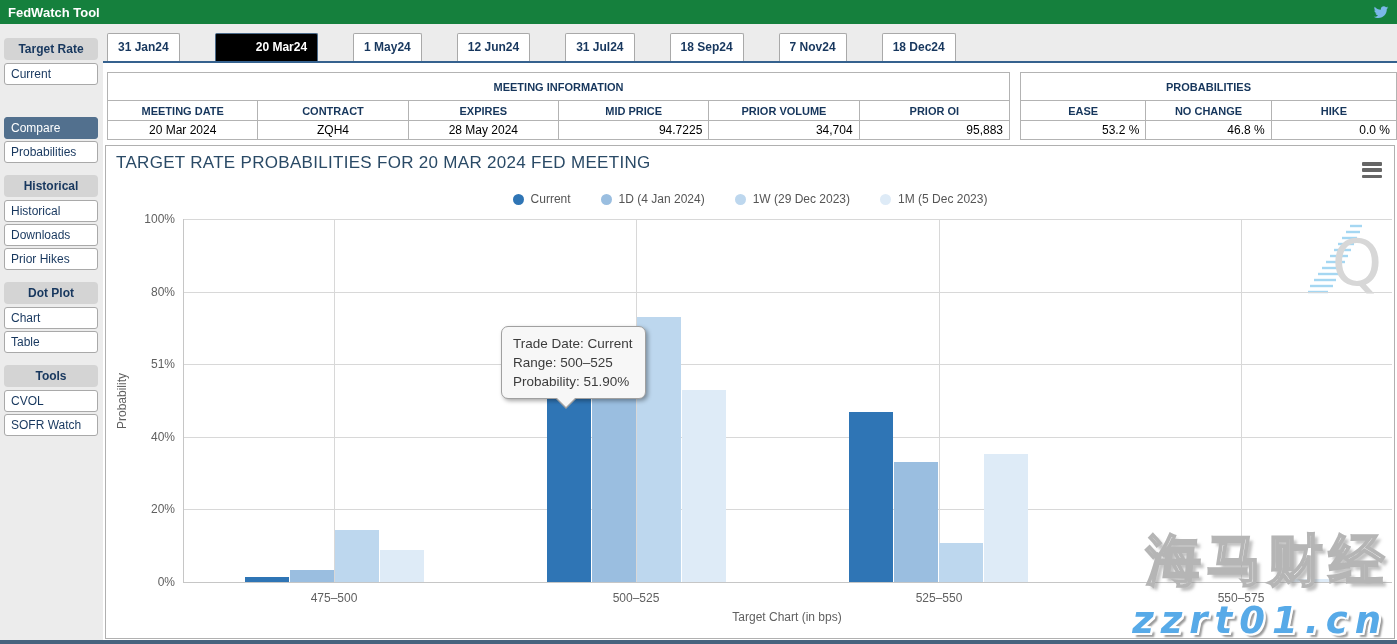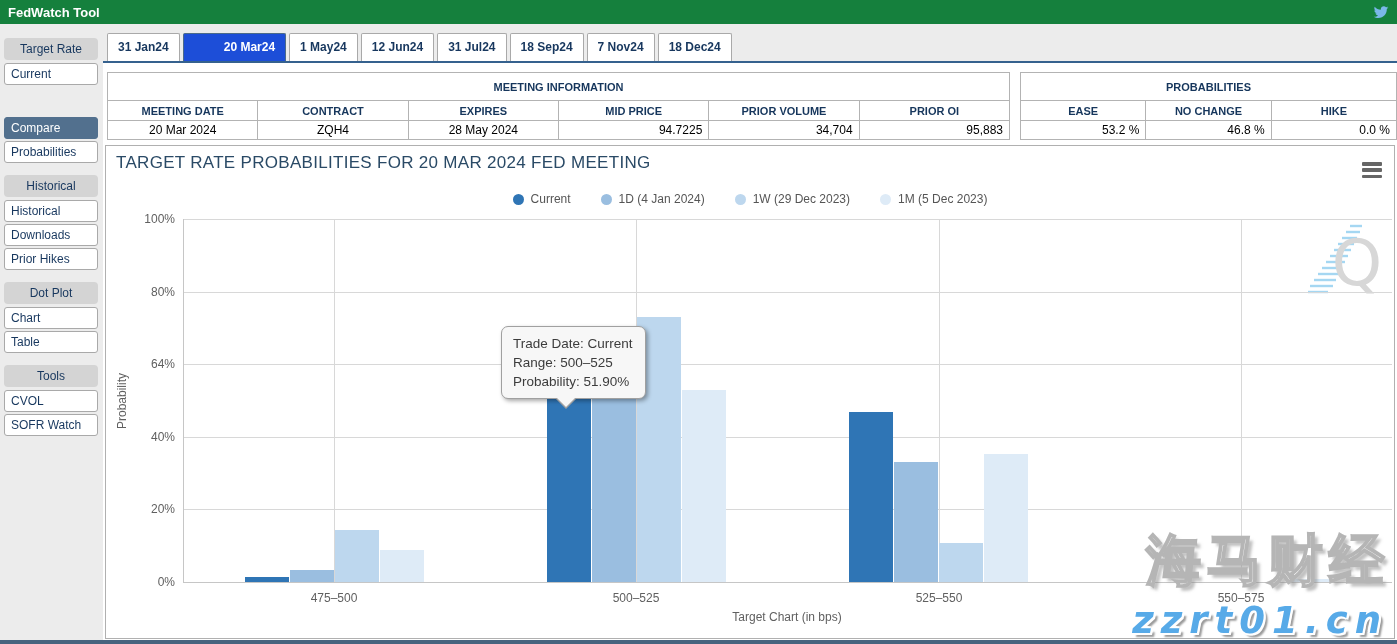--- a/index.html
+++ b/index.html
@@ -10,32 +10,32 @@
   
   .titlebar { position:absolute; left:0; top:0; width:1397px; height:24px; background:#15803d; color:#fff;
               display:flex; align-items:center; padding:0 8px; font-size:13px; font-weight:bold; }
   .titlebar .spacer { flex:1; }
 
   
   .content-bg { position:absolute; left:103px; top:61px; width:1294px; height:583px; background:#ffffff; }
 
   
   .sidebar { position:absolute; left:4px; top:38px; width:94px; }
-  .sb-header { background:#d4d4d4; border-radius:4px; text-align:center; font-size:12px; font-weight:normal;
+  .sb-header { background:#d4d4d4; border-radius:4px; text-align:center; font-size:12px; font-weight:bold;
                color:#17375e; padding:4px 0; margin:12px 0 3px 0; }
   .sb-header:first-child { margin-top:0; }
   .sb-item { background:#fff; border:1px solid #a9a9a9; border-radius:3px; font-size:12px; color:#17375e;
              padding:3px 0 3px 6px; margin-bottom:2px; cursor:pointer; }
   .sb-item.selected { background:#52708e; color:#fff; border-color:#52708e;margin-top:32px; }
 
   
-  .tabs { position:absolute; left:107px; top:33px; height:28px; display:flex; }
+  .tabs { position:absolute; left:107px; top:33px; height:28px; display:flex;gap:32px; }
   .tab { background:#fff; border:1px solid #a9a9a9; border-bottom:none; color:#17375e; font-size:12px; font-weight:bold;
          padding:6px 10px 0 10px; margin-right:3px; cursor:pointer; border-radius:2px 2px 0 0; }
-  .tab.selected { background:#1d4ed8; color:#fff; border-color:#4c6b8a;padding-left:40px; }
+  .tab.selected { background:#000000; color:#fff; border-color:#4c6b8a;padding-left:40px; }
   .blue-rule { position:absolute; left:103px; top:61px; width:1294px; height:2px; background:#35618e; }
 
   
   table { border-collapse:collapse; table-layout:fixed; background:#fff; }
   td,th { border:1px solid #b3b3b3; font-size:12px; color:#000; overflow:hidden; white-space:nowrap; }
   .tbl-title { font-size:11px; font-weight:bold; color:#16365c; text-align:center; height:28px; }
   .tbl-head th { font-size:11px; font-weight:bold; color:#16365c; text-align:center; height:20px; }
   .tbl-vals td { height:19px; padding:0 6px; }
   .ta-c { text-align:center; } .ta-r { text-align:right; }
   #meeting-table { position:absolute; left:107px; top:72px; width:903px; }
@@ -231,21 +231,21 @@
     </div>
 
     <div class="wm-cn">海马财经</div>
     <div class="wm-url">zzrt01.cn</div>
   <div class="ytick" style="left: 29px; top: 429px; width: 40px;">0%</div>
       <div class="gridline-h" style="left: 77px; top: 363px; width: 1209px; height: 1px;"></div>
       <div class="ytick" style="left: 29px; top: 356px; width: 40px;">20%</div>
       <div class="gridline-h" style="left: 77px; top: 291px; width: 1209px; height: 1px;"></div>
       <div class="ytick" style="left: 29px; top: 284px; width: 40px;">40%</div>
       <div class="gridline-h" style="left: 77px; top: 218px; width: 1209px; height: 1px;"></div>
-      <div class="ytick" style="left: 29px; top: 211px; width: 40px;">64%</div>
+      <div class="ytick" style="left: 29px; top: 211px; width: 40px;">51%</div>
       <div class="gridline-h" style="left: 77px; top: 146px; width: 1209px; height: 1px;"></div>
       <div class="ytick" style="left: 29px; top: 139px; width: 40px;">80%</div>
       <div class="gridline-h" style="left: 77px; top: 73px; width: 1209px; height: 1px;"></div>
       <div class="ytick" style="left: 29px; top: 66px; width: 40px;">100%</div>
       <div class="gridline-v" style="left: 228px; top: 73px; width: 1px; height: 363px;"></div>
       <div class="xtick" style="left: 168px; top: 445px; width: 120px;">475–500</div>
       <div class="gridline-v" style="left: 530px; top: 73px; width: 1px; height: 363px;"></div>
       <div class="xtick" style="left: 470px; top: 445px; width: 120px;">500–525</div>
       <div class="gridline-v" style="left: 833px; top: 73px; width: 1px; height: 363px;"></div>
       <div class="xtick" style="left: 773px; top: 445px; width: 120px;">525–550</div>

